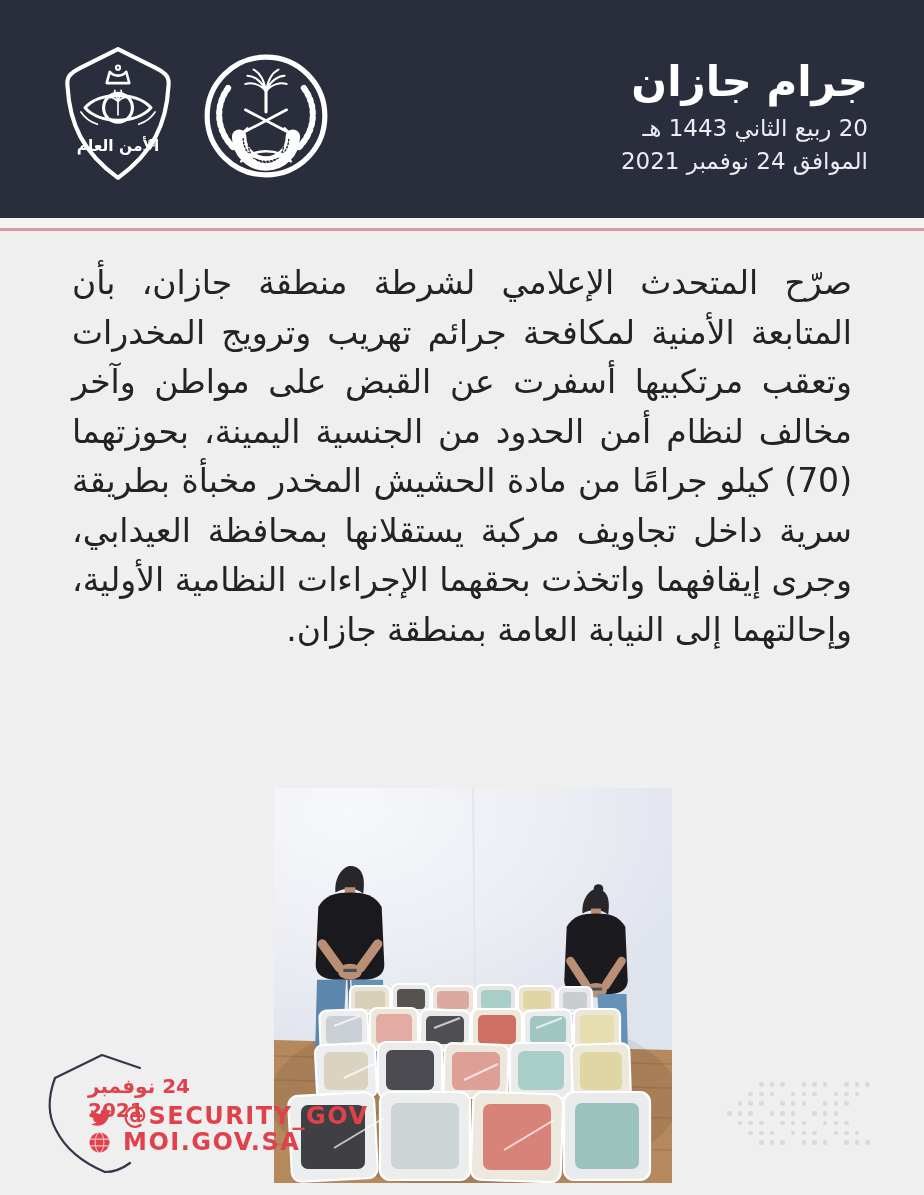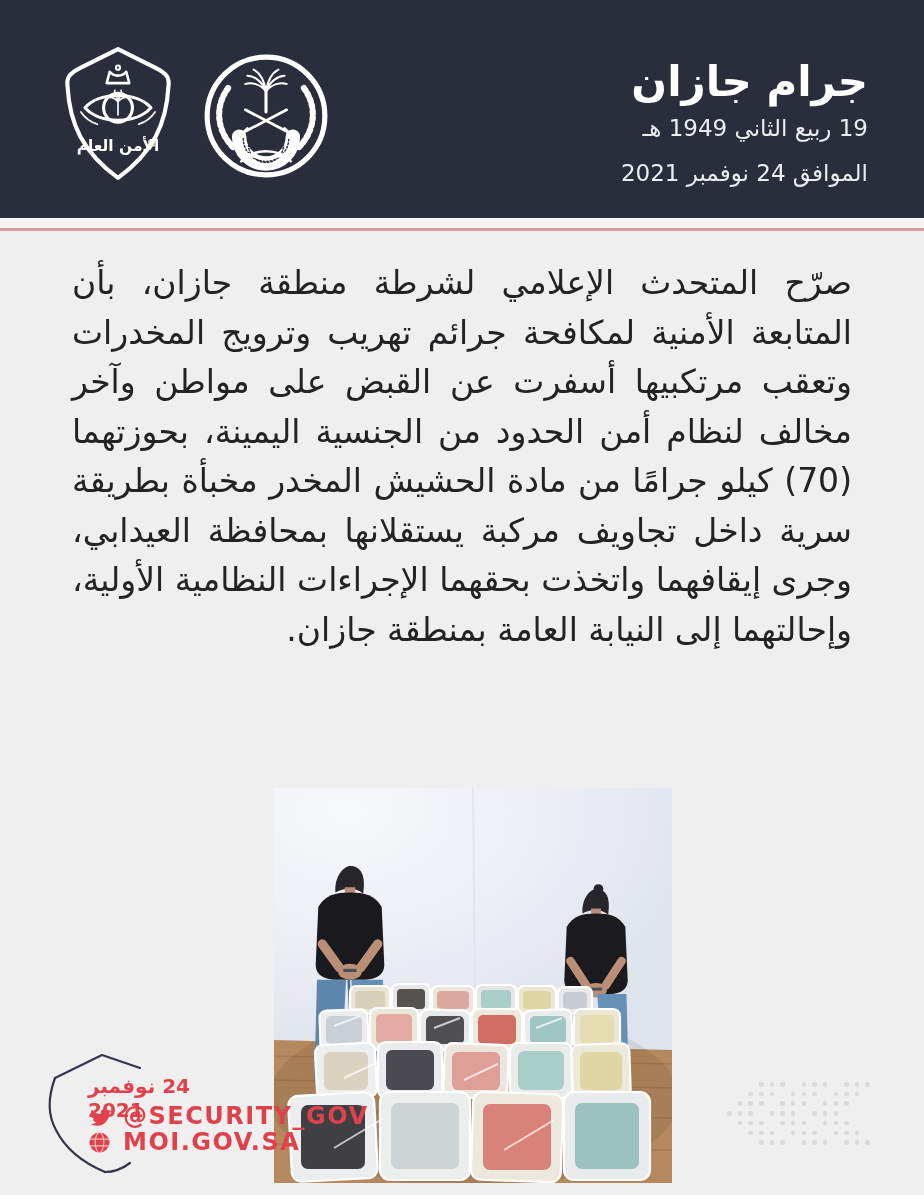--- a/index.html
+++ b/index.html
@@ -5,21 +5,21 @@
   html,body{margin:0;padding:0;background:#efeff0;font-family:"DejaVu Sans",sans-serif;}
   #canvas{position:relative;width:924px;height:1195px;background:#efeff0;overflow:hidden;}
 
   
   .header{position:absolute;left:0;top:0;width:924px;height:218px;background:#2a2d3b;}
   .logo-ps{position:absolute;left:54px;top:46px;width:128px;height:136px;}
   .logo-moi{position:absolute;left:202px;top:52px;width:128px;height:128px;}
   .header-text{position:absolute;right:56px;top:58px;text-align:right;direction:rtl;color:#ffffff;}
   .region-title{font-size:42px;font-weight:bold;line-height:48px;letter-spacing:0;}
   .header-date{font-size:23px;line-height:33px;color:#ecedf1;margin-top:6px;}
-  .header-date.second{margin-top:12px;}
+  .header-date.second{margin-top:0;}
 
   
   .divider-strip{position:absolute;left:0;top:218px;width:924px;height:10px;background:#f6f4f3;}
   .divider-pink{position:absolute;left:0;top:228px;width:924px;height:3px;background:#d89aa4;}
 
   
   .statement{position:absolute;left:72px;top:258px;width:780px;direction:rtl;text-align:justify;
              color:#232326;font-size:33px;line-height:49.5px;}
 
   
@@ -68,21 +68,21 @@
       <path d="M40 78 L82 56 M84 78 L42 56" stroke-width="2.6"></path>
       <path d="M38 80 L44 74 M86 80 L80 74" stroke-width="2.6"></path>
       <path d="M36 82 A26 26 0 0 0 88 82" stroke-width="14"></path>
       <path d="M40 84 A22 22 0 0 0 84 84" stroke="#2a2d3b" stroke-width="1.4" stroke-dasharray="1.5 2"></path>
       <path d="M45 90 A17 17 0 0 0 79 90" stroke="#2a2d3b" stroke-width="1.4" stroke-dasharray="1.5 2"></path>
       <path d="M38 106 C50 93 74 93 86 106 M38 94 C50 106 74 106 86 94" stroke-width="2.4"></path>
     </svg>
 
     <div class="header-text">
       <div class="region-title">جرام جازان</div>
-      <div class="header-date">19 ربيع الثاني 1949 هـ</div>
+      <div class="header-date">20 ربيع الثاني 1443 هـ</div>
       <div class="header-date second">الموافق 24 نوفمبر 2021</div>
     </div>
   </div>
 
   <div class="divider-strip"></div>
   <div class="divider-pink"></div>
 
   <div class="statement">صرّح المتحدث الإعلامي لشرطة منطقة جازان، بأن المتابعة الأمنية لمكافحة جرائم تهريب وترويج المخدرات وتعقب مرتكبيها أسفرت عن القبض على مواطن وآخر مخالف لنظام أمن الحدود من الجنسية اليمينة، بحوزتهما (70) كيلو جرامًا من مادة الحشيش المخدر مخبأة بطريقة سرية داخل تجاويف مركبة يستقلانها بمحافظة العيدابي، وجرى إيقافهما واتخذت بحقهما الإجراءات النظامية الأولية، وإحالتهما إلى النيابة العامة بمنطقة جازان.</div>
 
   <div class="photo">

